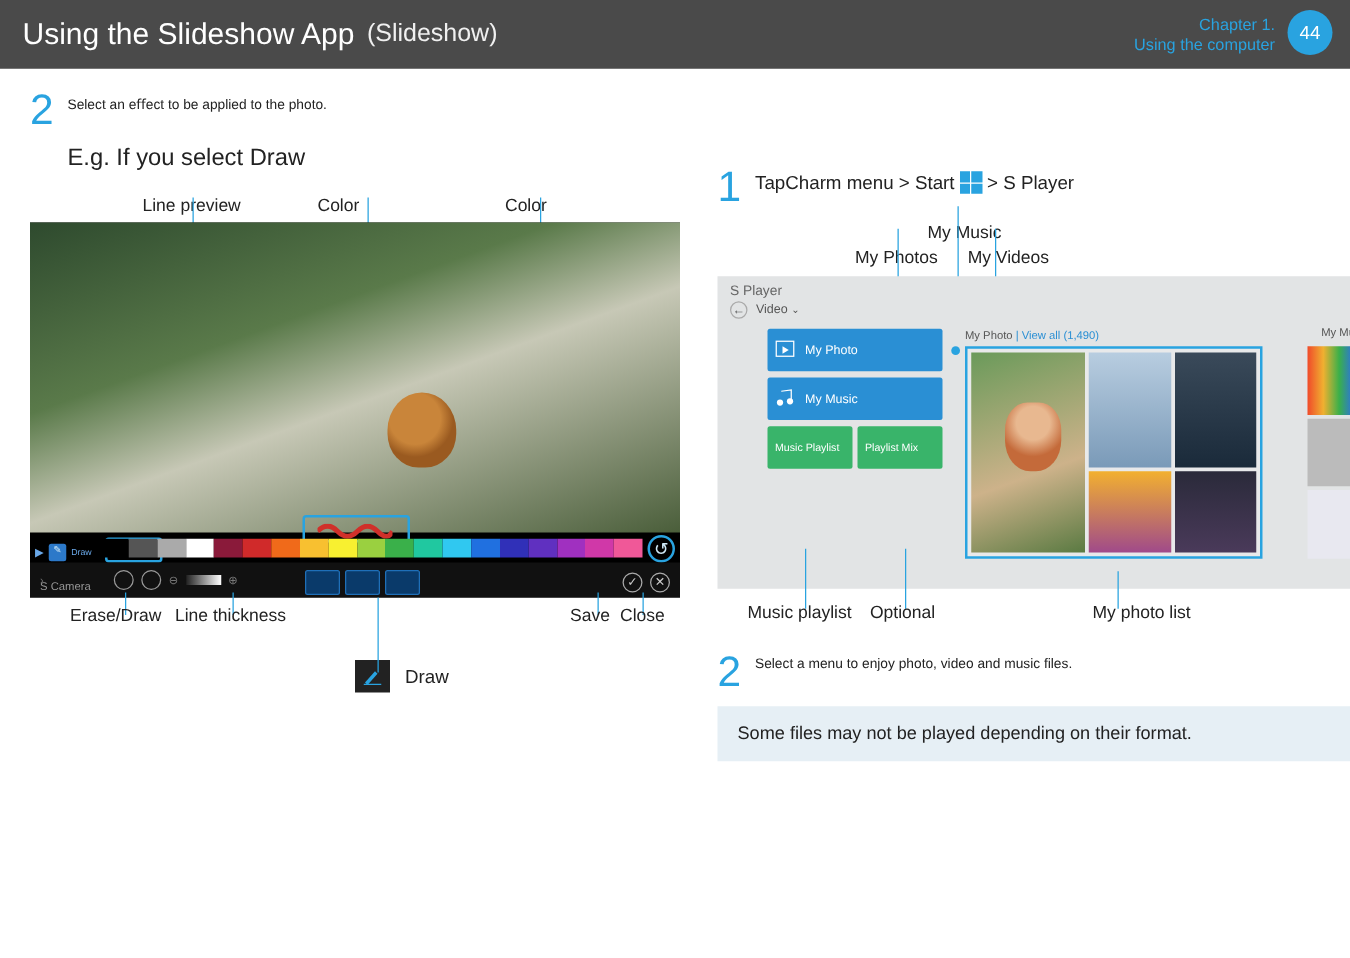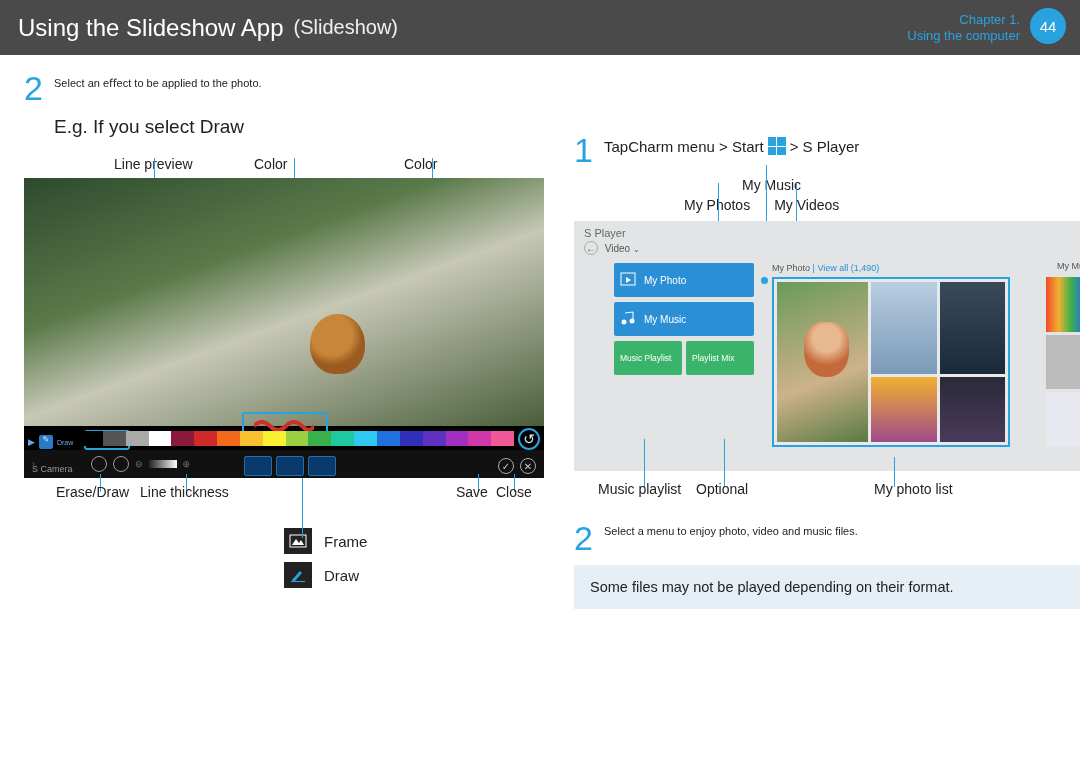--- a/index.html
+++ b/index.html
@@ -189,29 +189,20 @@
     <div class="labels-bot">
       <span style="left:32px;">Erase/Draw</span>
       <span style="left:116px;">Line thickness</span>
       <span style="left:432px;">Save</span>
       <span style="left:472px;">Close</span>
     </div>
 
     <div class="icon-list">
       <div class="icon-row">
         <div class="icon-sq">
-            <svg viewBox="0 0 18 14">
-              <rect x="1" y="1" width="16" height="12" stroke="#fff" fill="none"></rect>
-              <polygon points="3,11 7,5 10,9 12,6 15,11" fill="#fff"></polygon>
-            </svg>
-          </div>
-        <span>Frame</span>
-      </div>
-      <div class="icon-row">
-        <div class="icon-sq">
             <svg viewBox="0 0 18 16">
               <path d="M3 13 L11 4 L13 6 L5 15 Z" fill="#29a3e0"></path>
               <rect x="2" y="14" width="14" height="1" fill="#29a3e0"></rect>
             </svg>
           </div>
         <span>Draw</span>
       </div>
     </div>
   </div>
 

